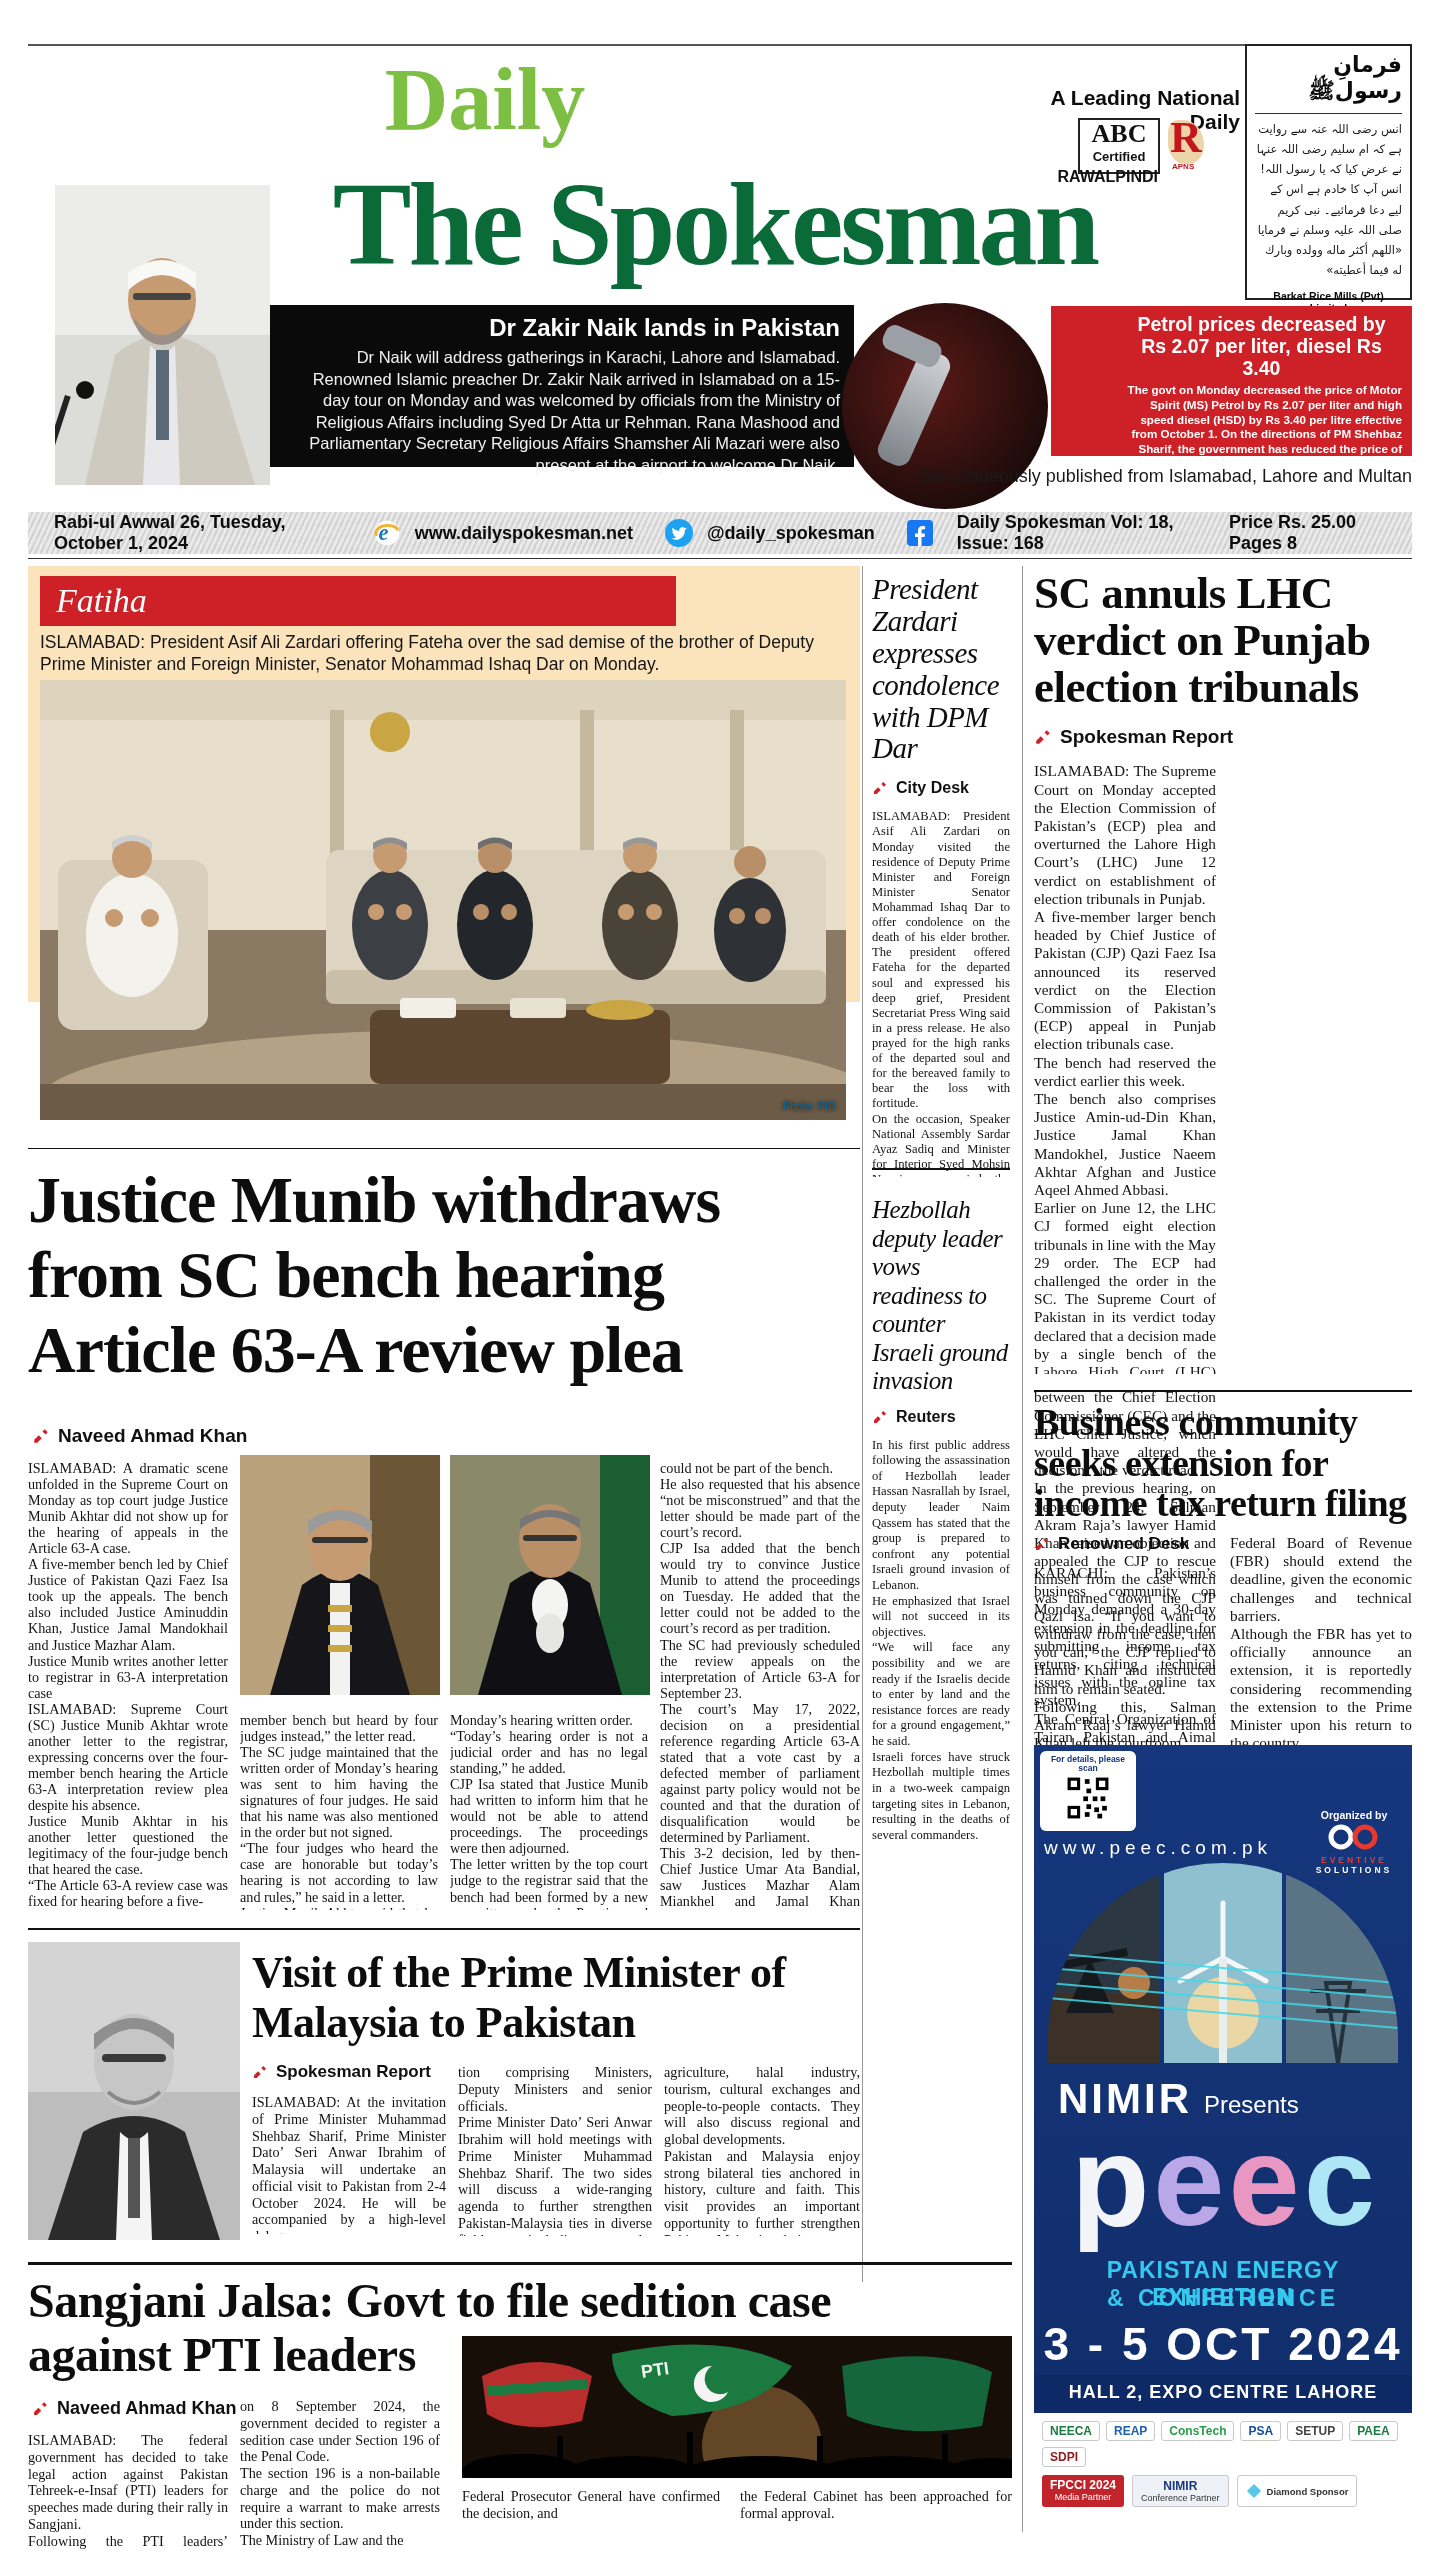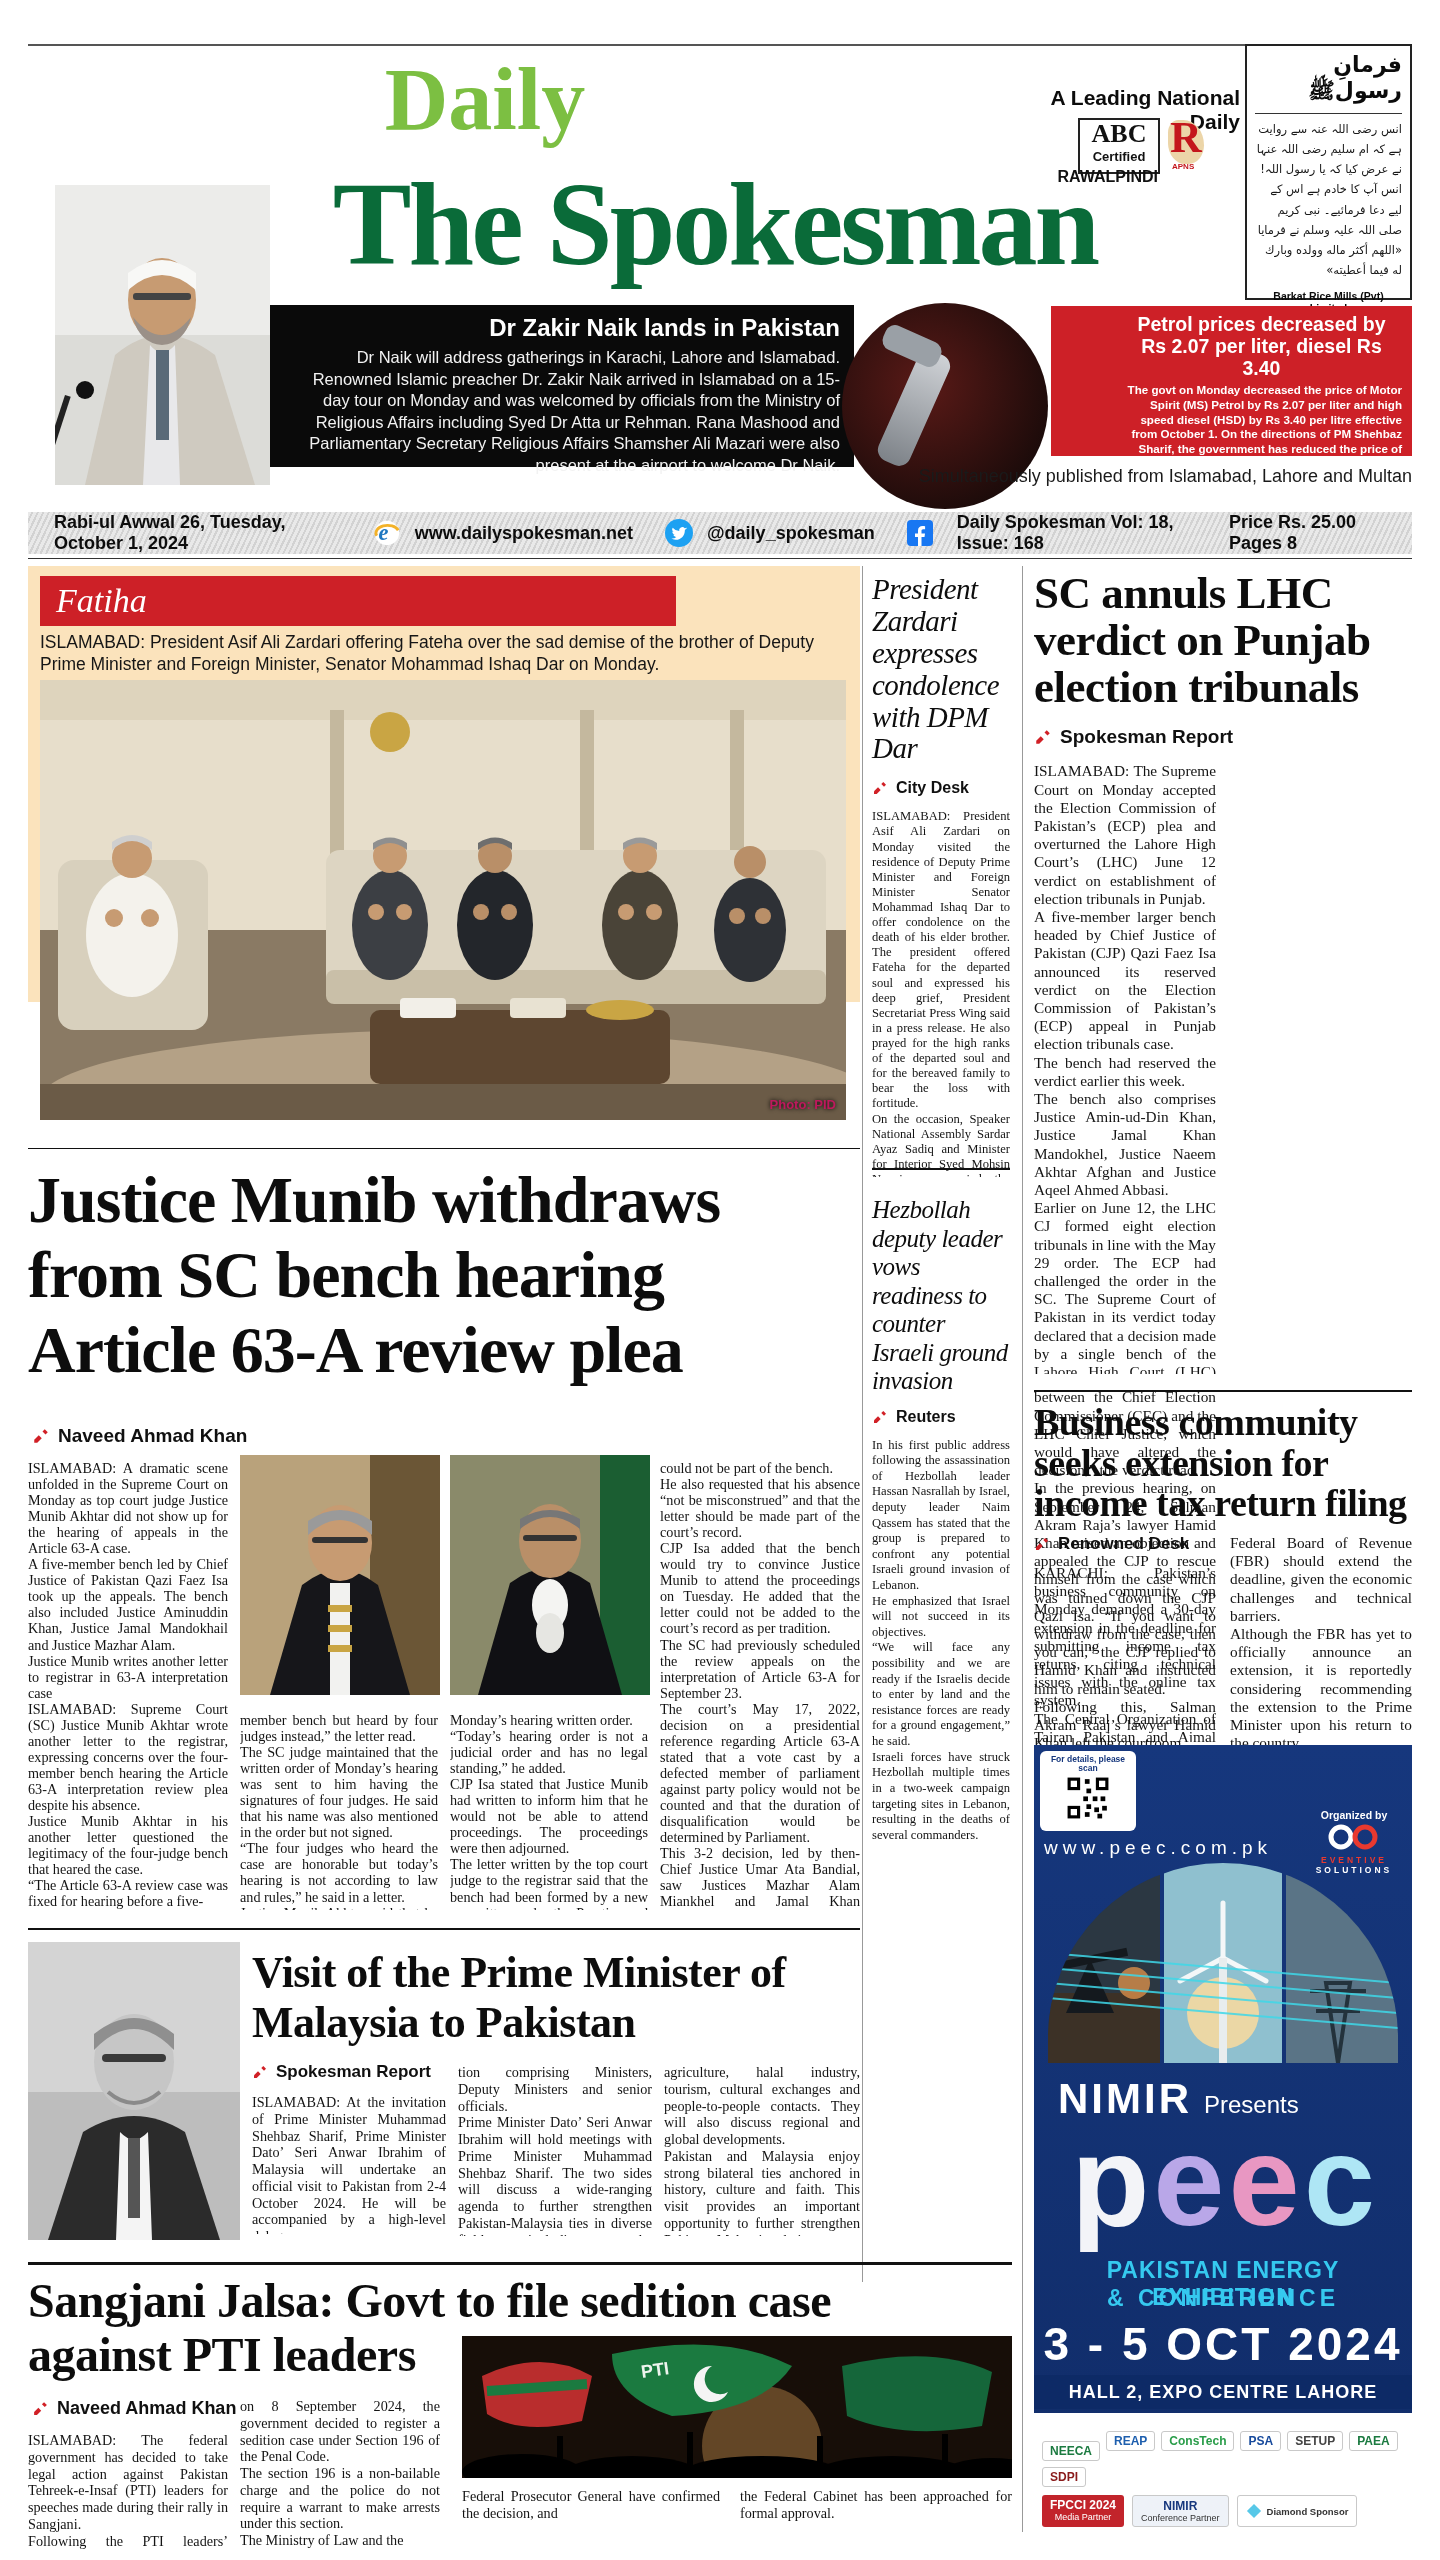--- a/index.html
+++ b/index.html
@@ -11,21 +11,21 @@
   .just{text-align:justify;}
   .prelines{white-space:pre-line;}
   .headline{font-family:"Liberation Serif",serif;font-weight:bold;color:#0d0d0d;letter-spacing:-.5px;}
   .ital{font-style:italic;font-weight:normal;}
   .rule{border-top:2px solid #111;}
   .vdiv{width:1px;background:#999;}
   .byline{display:flex;align-items:center;gap:8px;font-family:"Liberation Sans",sans-serif;
           font-weight:bold;font-size:19px;color:#101010;}
   .colbox{overflow:hidden;}
   .bodytxt{color:#141414;}
-  .credit{color:#be185d;font-family:"Liberation Sans",sans-serif;font-size:13px;font-weight:bold;}
+  .credit{color:#0369a1;font-family:"Liberation Sans",sans-serif;font-size:11px;}
   .datebar{background:repeating-linear-gradient(115deg,#e9e9e9 0 3px,#d2d2d2 3px 5px);
            display:flex;align-items:center;font-family:"Liberation Sans",sans-serif;
            font-weight:bold;font-size:18px;color:#0c0c0c;}
   .chip{display:inline-flex;align-items:center;justify-content:center;border:1px solid #c9c9c9;
         border-radius:3px;font-family:"Liberation Sans",sans-serif;font-weight:bold;
         padding:2px 7px;font-size:12px;background:#fff;}
   .urdu{font-family:"DejaVu Sans",sans-serif;direction:rtl;text-align:right;}
   .peecLetter{font-family:"Liberation Sans",sans-serif;font-weight:bold;font-size:128px;line-height:1;}
 </style>
 </head>
@@ -343,21 +343,21 @@
     </div>
     <div class="sans" style="position:absolute;left:0;top:512px;width:378px;text-align:center;color:#35C9EF;font-weight:bold;font-size:23px;letter-spacing:1px;">PAKISTAN ENERGY EXHIBITION</div>
     <div class="sans" style="position:absolute;left:0;top:540px;width:378px;text-align:center;color:#35C9EF;font-weight:bold;font-size:23px;letter-spacing:4px;">&amp; CONFERENCE</div>
     <div class="sans" style="position:absolute;left:0;top:572px;width:378px;text-align:center;color:#fff;font-weight:bold;font-size:46px;letter-spacing:3px;">3 - 5 OCT 2024</div>
     <div class="abs" style="left:0;top:630px;width:378px;height:34px;background:#0D2A66;display:flex;align-items:center;justify-content:center;">
       <span class="sans" style="color:#fff;font-weight:bold;font-size:18px;letter-spacing:1px;">HALL 2, EXPO CENTRE LAHORE</span>
     </div>
 
     <div class="abs" style="left:0;top:668px;width:378px;height:122px;background:#fff;box-sizing:border-box;padding:8px 8px;">
       <div style="display:flex;gap:6px;align-items:center;flex-wrap:wrap;">
-        <span class="chip" style="color:#1b7a40;margin-top:20px;">NEECA</span>
+        <span class="chip" style="color:#1b7a40;">NEECA</span>
         <span class="chip" style="color:#1e5fae;">REAP</span>
         <span class="chip" style="color:#2a9d4a;">ConsTech</span>
         <span class="chip" style="color:#174a9c;">PSA</span>
         <span class="chip" style="color:#444;">SETUP</span>
         <span class="chip" style="color:#1b7a40;">PAEA</span>
         <span class="chip" style="color:#8a1b1b;">SDPI</span>
       </div>
       <div style="display:flex;gap:8px;margin-top:8px;align-items:stretch;">
         <div style="background:#c2242b;color:#fff;border-radius:3px;padding:3px 8px;text-align:center;">
           <div class="sans" style="font-size:12px;font-weight:bold;">FPCCI 2024</div>

